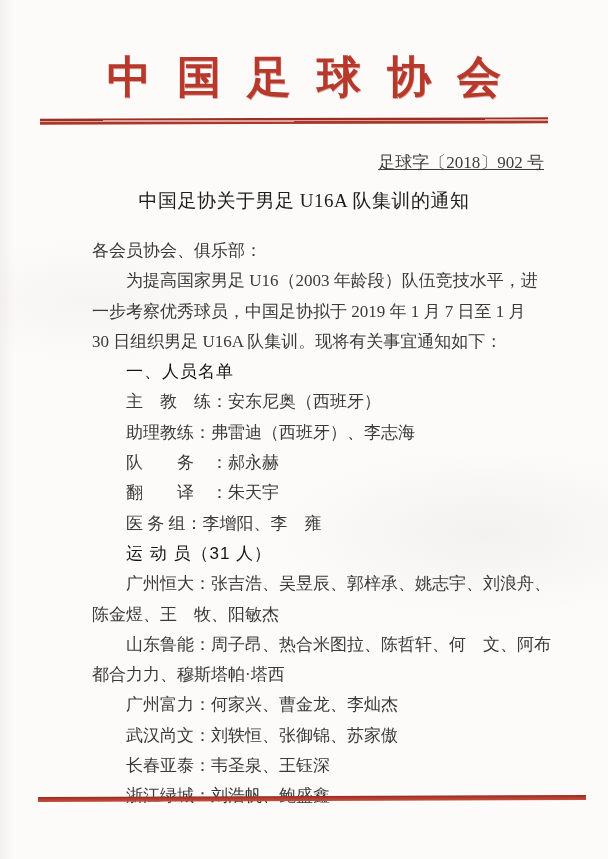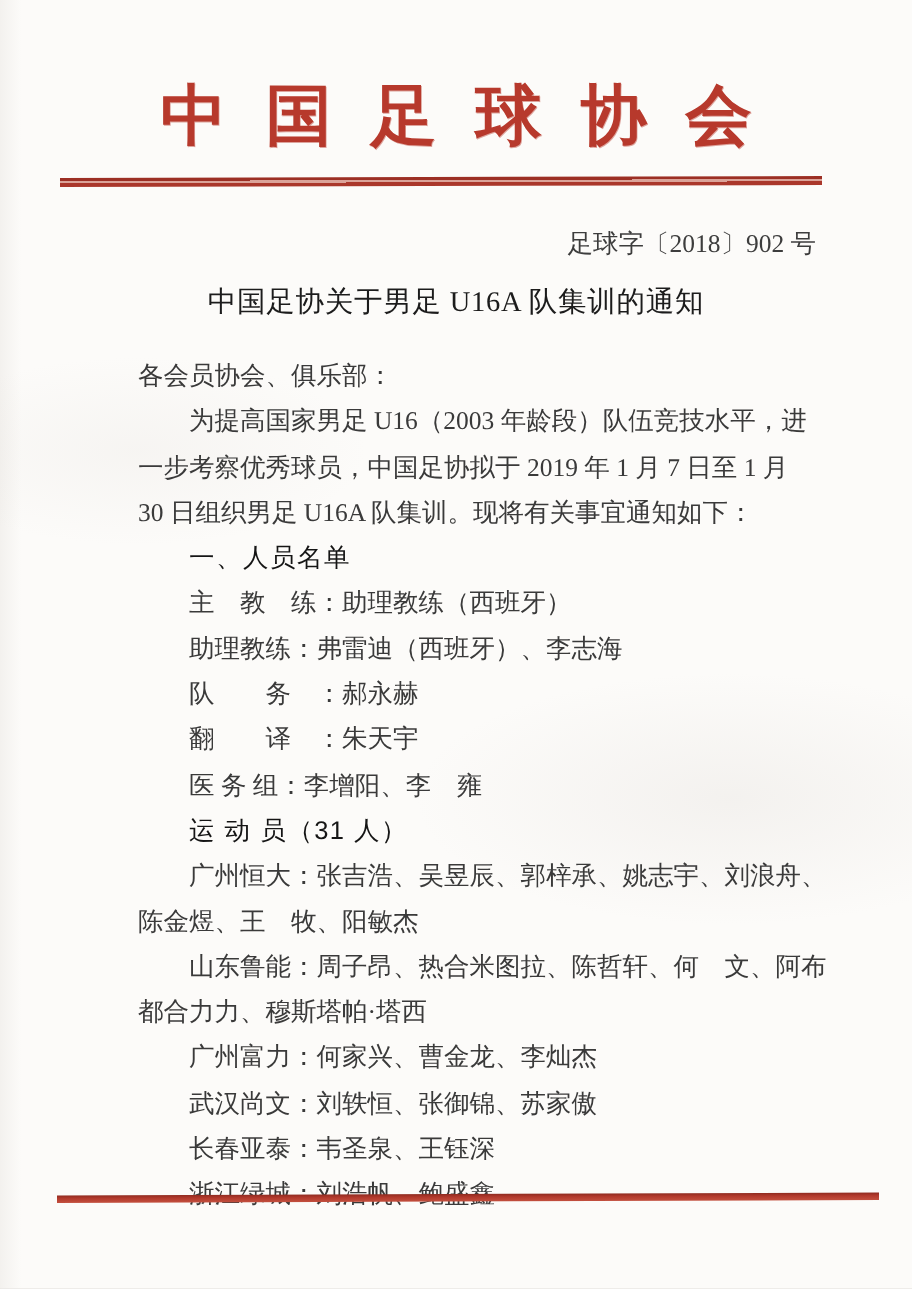--- a/index.html
+++ b/index.html
@@ -38,20 +38,21 @@
       var(--rule, #9c2f24) 0px, var(--rule, #9c2f24) 2px,
       #dba399 2px, #dba399 3.5px,
       #aa372b 3.5px, #aa372b 6px);
     transform: rotate(-0.15deg);
   }
   .doc-number {
     margin: 27px 64px 0 0;
     text-align: right;
     font-size: 17px;
     color: #3d3d3d;
+    text-decoration: underline;
   }
   .doc-title {
     margin: 14px 0 0 0;
     text-align: center;
     font-size: 19px;
     font-weight: 400;
     letter-spacing: 0.5px;
     color: #1c1c1c;
   }
   .document-body {
@@ -93,21 +94,21 @@
   <div class="doc-number">足球字〔2018〕902 号</div>
 
   <div class="doc-title">中国足协关于男足 U16A 队集训的通知</div>
 
   <div class="document-body">
       <p class="line">各会员协会、俱乐部：</p>
       <p class="line indent">为提高国家男足 U16（2003 年龄段）队伍竞技水平，进</p>
       <p class="line">一步考察优秀球员，中国足协拟于 2019 年 1 月 7 日至 1 月</p>
       <p class="line">30 日组织男足 U16A 队集训。现将有关事宜通知如下：</p>
       <p class="line indent bold">一、人员名单</p>
-      <p class="line indent">主　教　练：助理教练（西班牙）</p>
+      <p class="line indent">主　教　练：安东尼奥（西班牙）</p>
       <p class="line indent">助理教练：弗雷迪（西班牙）、李志海</p>
       <p class="line indent">队　　务　：郝永赫</p>
       <p class="line indent">翻　　译　：朱天宇</p>
       <p class="line indent">医 务 组：李增阳、李　雍</p>
       <p class="line indent bold">运 动 员（31 人）</p>
       <p class="line indent">广州恒大：张吉浩、吴昱辰、郭梓承、姚志宇、刘浪舟、</p>
       <p class="line">陈金煜、王　牧、阳敏杰</p>
       <p class="line indent">山东鲁能：周子昂、热合米图拉、陈哲轩、何　文、阿布</p>
       <p class="line">都合力力、穆斯塔帕·塔西</p>
       <p class="line indent">广州富力：何家兴、曹金龙、李灿杰</p>

